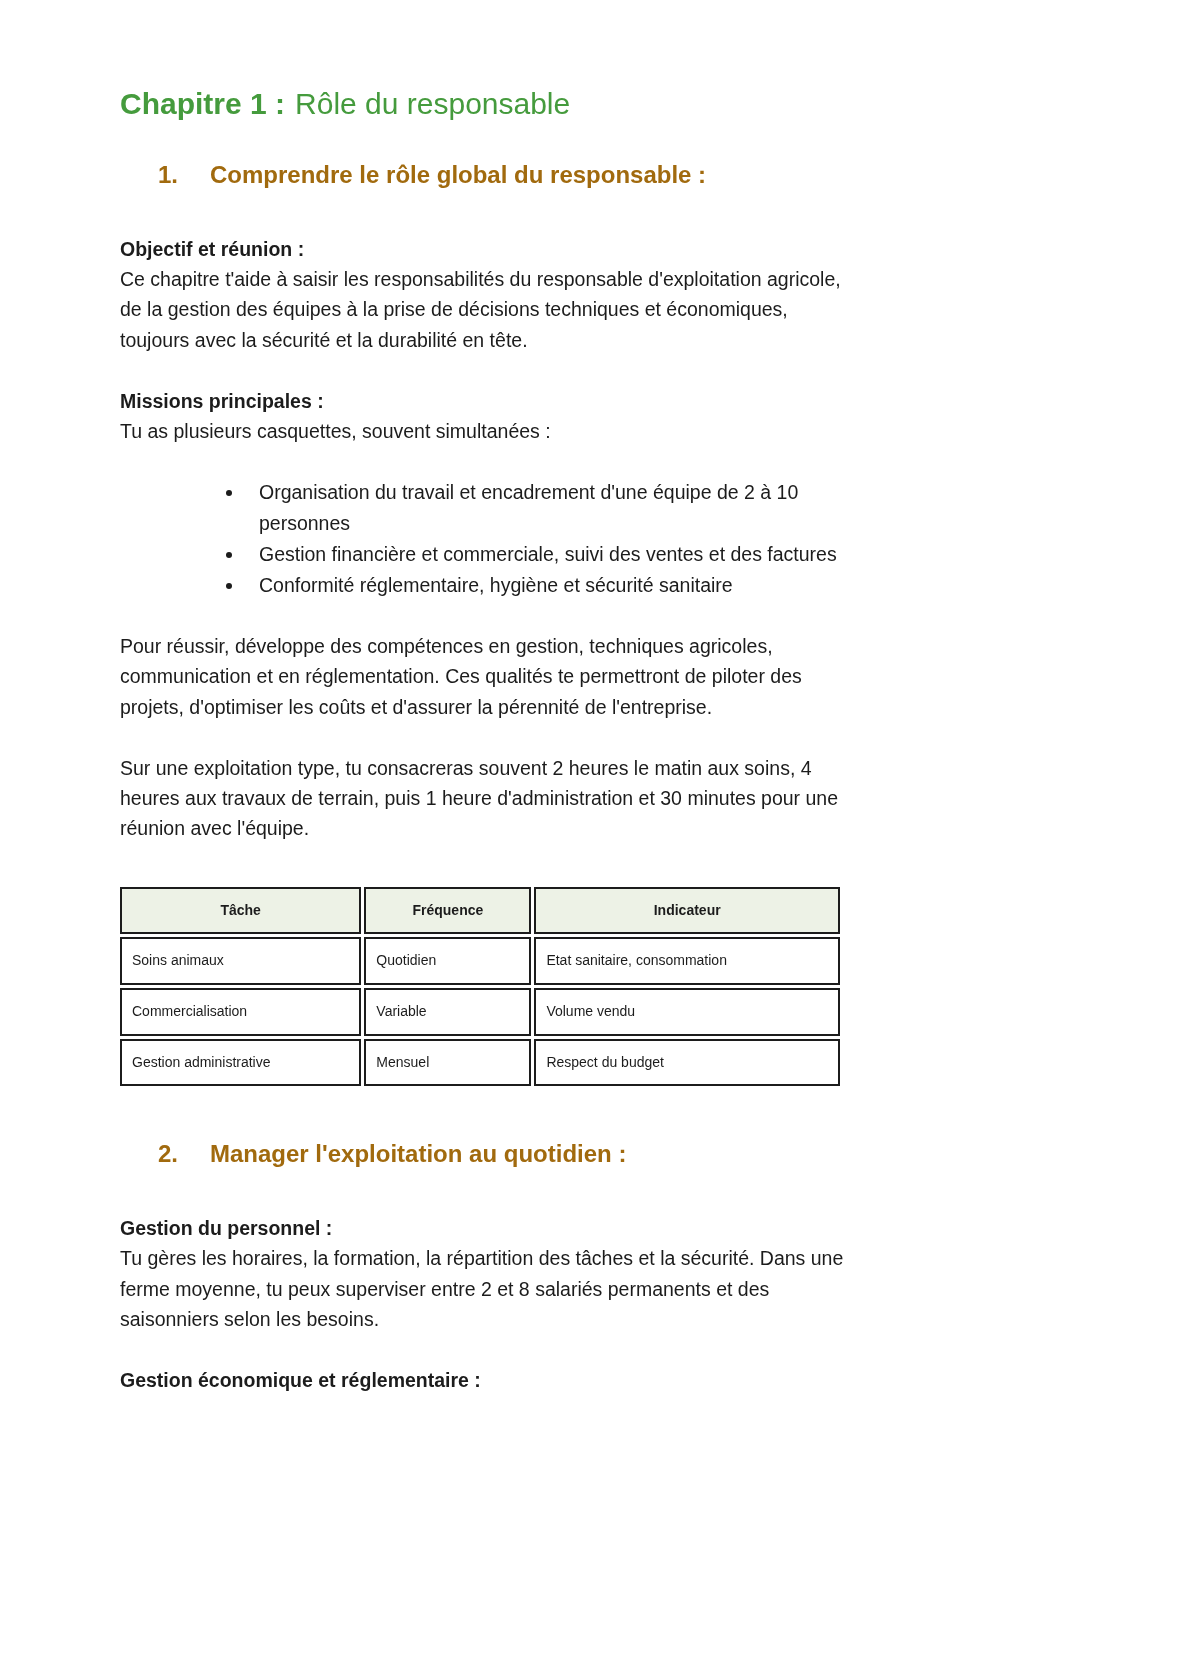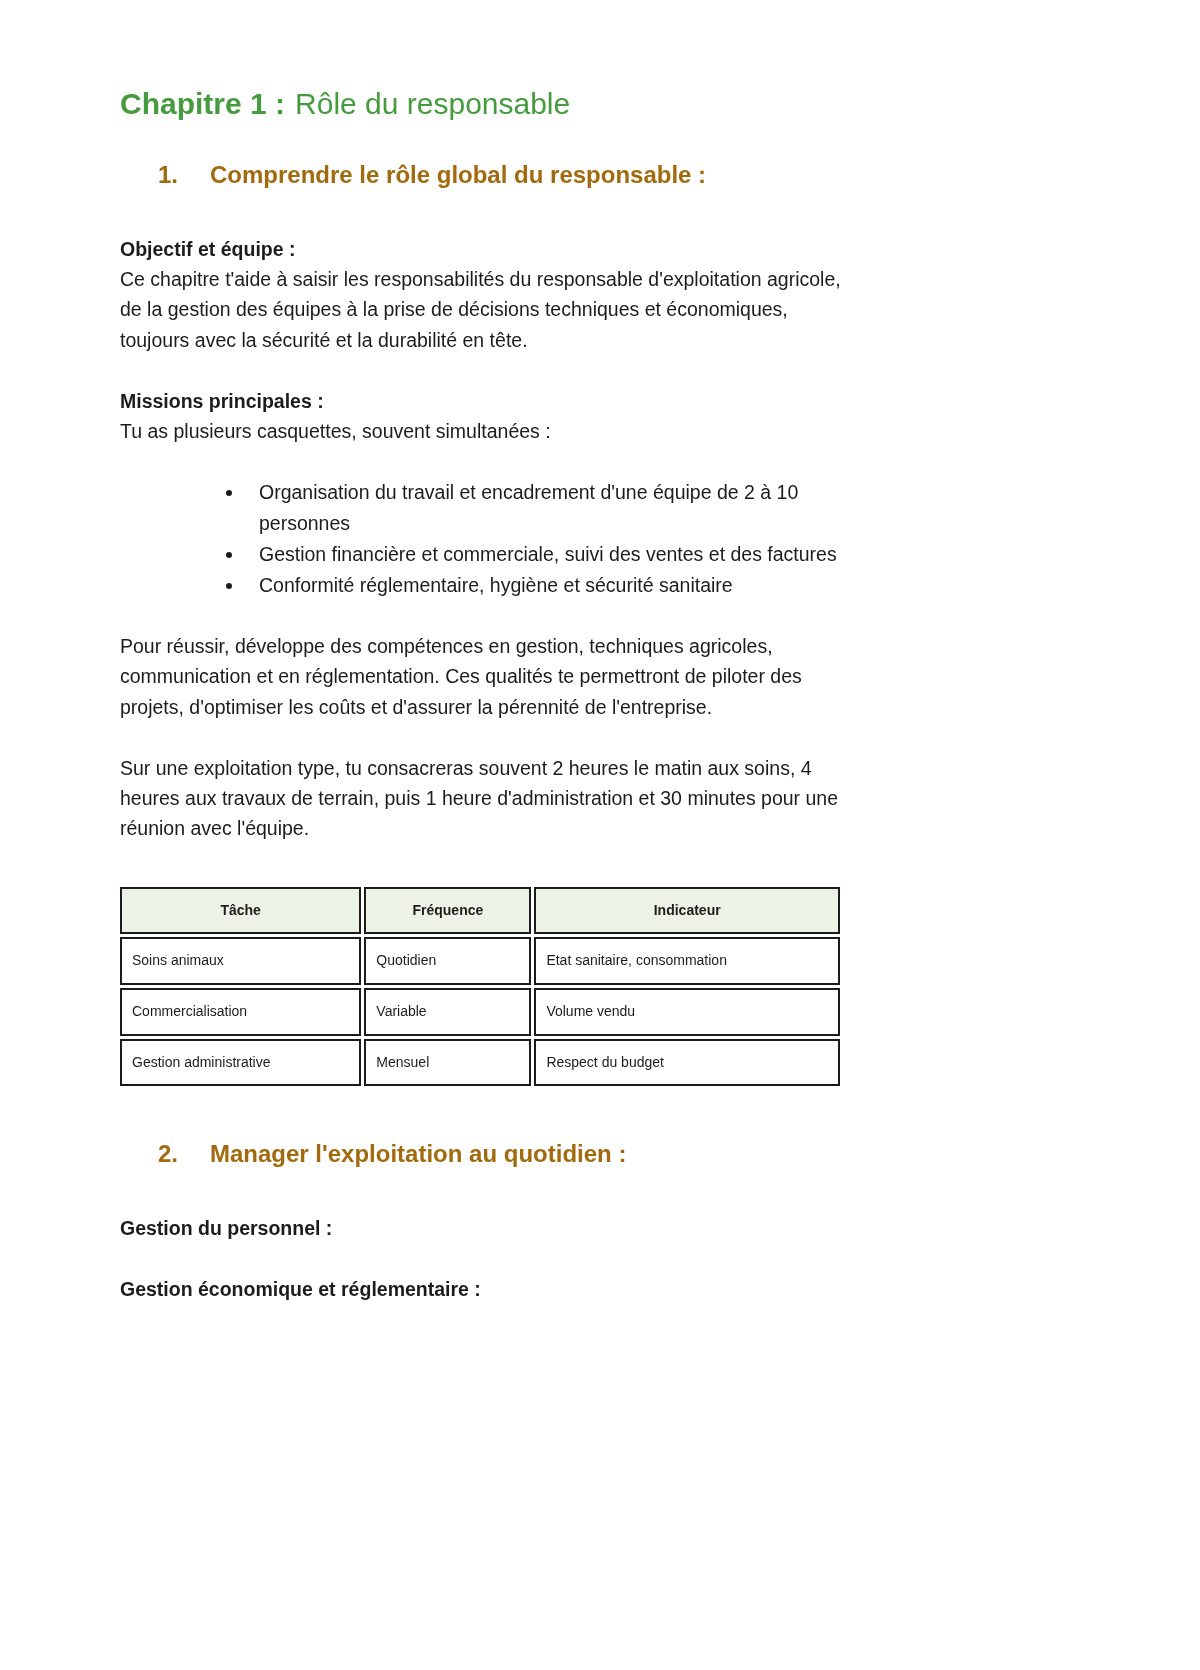--- a/index.html
+++ b/index.html
@@ -85,21 +85,21 @@
 
   <h1 class="chapter-title">
     <span class="bold">Chapitre 1 :</span><span class="rest">Rôle du responsable</span>
   </h1>
 
   <h2 class="section-heading">
     <span class="num">1.</span><span>Comprendre le rôle global du responsable :</span>
   </h2>
 
   <div class="block">
-    <p class="block-heading">Objectif et équipe :</p>
+    <p class="block-heading">Objectif et réunion :</p>
     <p>Ce chapitre t'aide à saisir les responsabilités du responsable d'exploitation agricole, de la gestion des équipes à la prise de décisions techniques et économiques, toujours avec la sécurité et la durabilité en tête.</p>
   </div>
 
   <div class="block">
     <p class="block-heading">Missions principales :</p>
     <p>Tu as plusieurs casquettes, souvent simultanées :</p>
   </div>
 
   <ul class="bullets">
     <li>Organisation du travail et encadrement d'une équipe de 2 à 10 personnes</li>
@@ -146,19 +146,20 @@
       </tr>
     </tbody>
   </table>
 
   <h2 class="section-heading sec2">
     <span class="num">2.</span><span>Manager l'exploitation au quotidien :</span>
   </h2>
 
   <div class="block">
     <p class="block-heading">Gestion du personnel :</p>
+    <p>Tu gères les horaires, la formation, la répartition des tâches et la sécurité. Dans une ferme moyenne, tu peux superviser entre 2 et 8 salariés permanents et des saisonniers selon les besoins.</p>
   </div>
 
   <div class="block">
     <p class="block-heading">Gestion économique et réglementaire :</p>
   </div>
 
 </div>
 
 </body></html>

